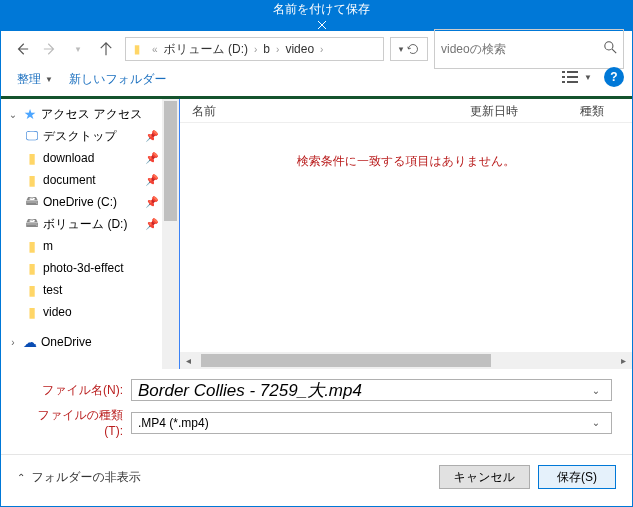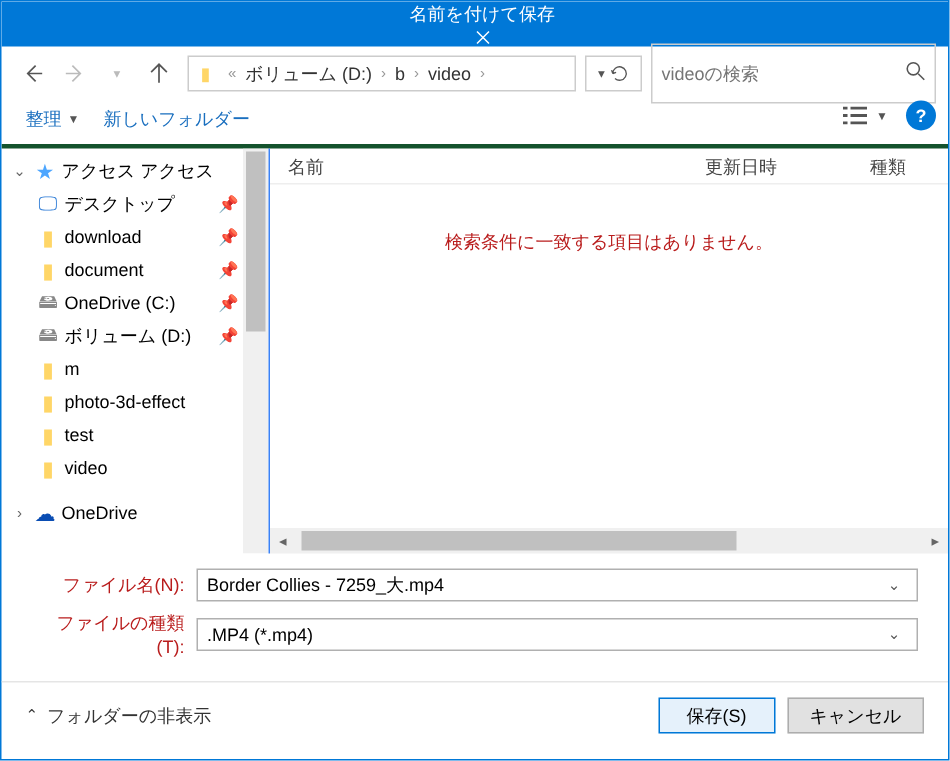--- a/index.html
+++ b/index.html
@@ -51,21 +51,21 @@
 .fl-empty { text-align: center; color: #b91c1c; padding-top: 30px; }
 .fl-hscroll { position: absolute; bottom: 0; left: 0; right: 0; height: 17px; background: #f0f0f0; display: flex; align-items: center; }
 .fl-harrow { width: 17px; height: 17px; display: flex; align-items: center; justify-content: center; color: #666; font-size: 10px; }
 .fl-htrack { flex: 1; height: 17px; position: relative; }
 .fl-hthumb { position: absolute; left: 4px; top: 2px; height: 13px; width: 290px; background: #c0c0c0; }
 
 .form-area { padding: 10px 20px 6px; font-size: 12px; }
 .form-row { display: flex; align-items: center; margin-bottom: 6px; }
 .form-label { width: 110px; text-align: right; padding-right: 8px; color: #b91c1c; }
 .form-input { flex: 1; height: 22px; border: 1px solid #b0b0b0; padding: 0 6px; font-size: 12px; background: #fff; display: flex; align-items: center; }
-.form-input input { border: none; outline: none; flex: 1; font-size: 12px; }
+.form-input input { border: none; outline: none; flex: 1; font-size: 17px; font-style: italic; }
 .form-drop { width: 18px; color: #555; text-align: center; font-size: 10px; }
 
 .bottom-bar { height: 1px; background: #e5e5e5; margin: 4px 0 0; }
 .footer { display: flex; align-items: center; padding: 10px 16px 12px; font-size: 12px; }
 .folder-toggle { display: flex; align-items: center; gap: 6px; color: #333; }
 .footer-spacer { flex: 1; }
 .btn { height: 24px; min-width: 78px; border: 1px solid #adadad; background: #e1e1e1; font-size: 12px; padding: 0 14px; margin-left: 8px; cursor: pointer; }
 .btn.primary { border: 1px solid #0078d7; background: #e5f1fb; }
 </style>
 </head>
@@ -247,15 +247,15 @@
 </div>
 
 <div class="bottom-bar"></div>
 
 <div class="footer">
   <div class="folder-toggle">
     <span style="font-size:10px">⌃</span>
     <span>フォルダーの非表示</span>
   </div>
   <div class="footer-spacer"></div>
+  <button class="btn">キャンセル</button>
   <button class="btn primary">保存(S)</button>
-  <button class="btn">キャンセル</button>
 </div>
 
 </body></html>

